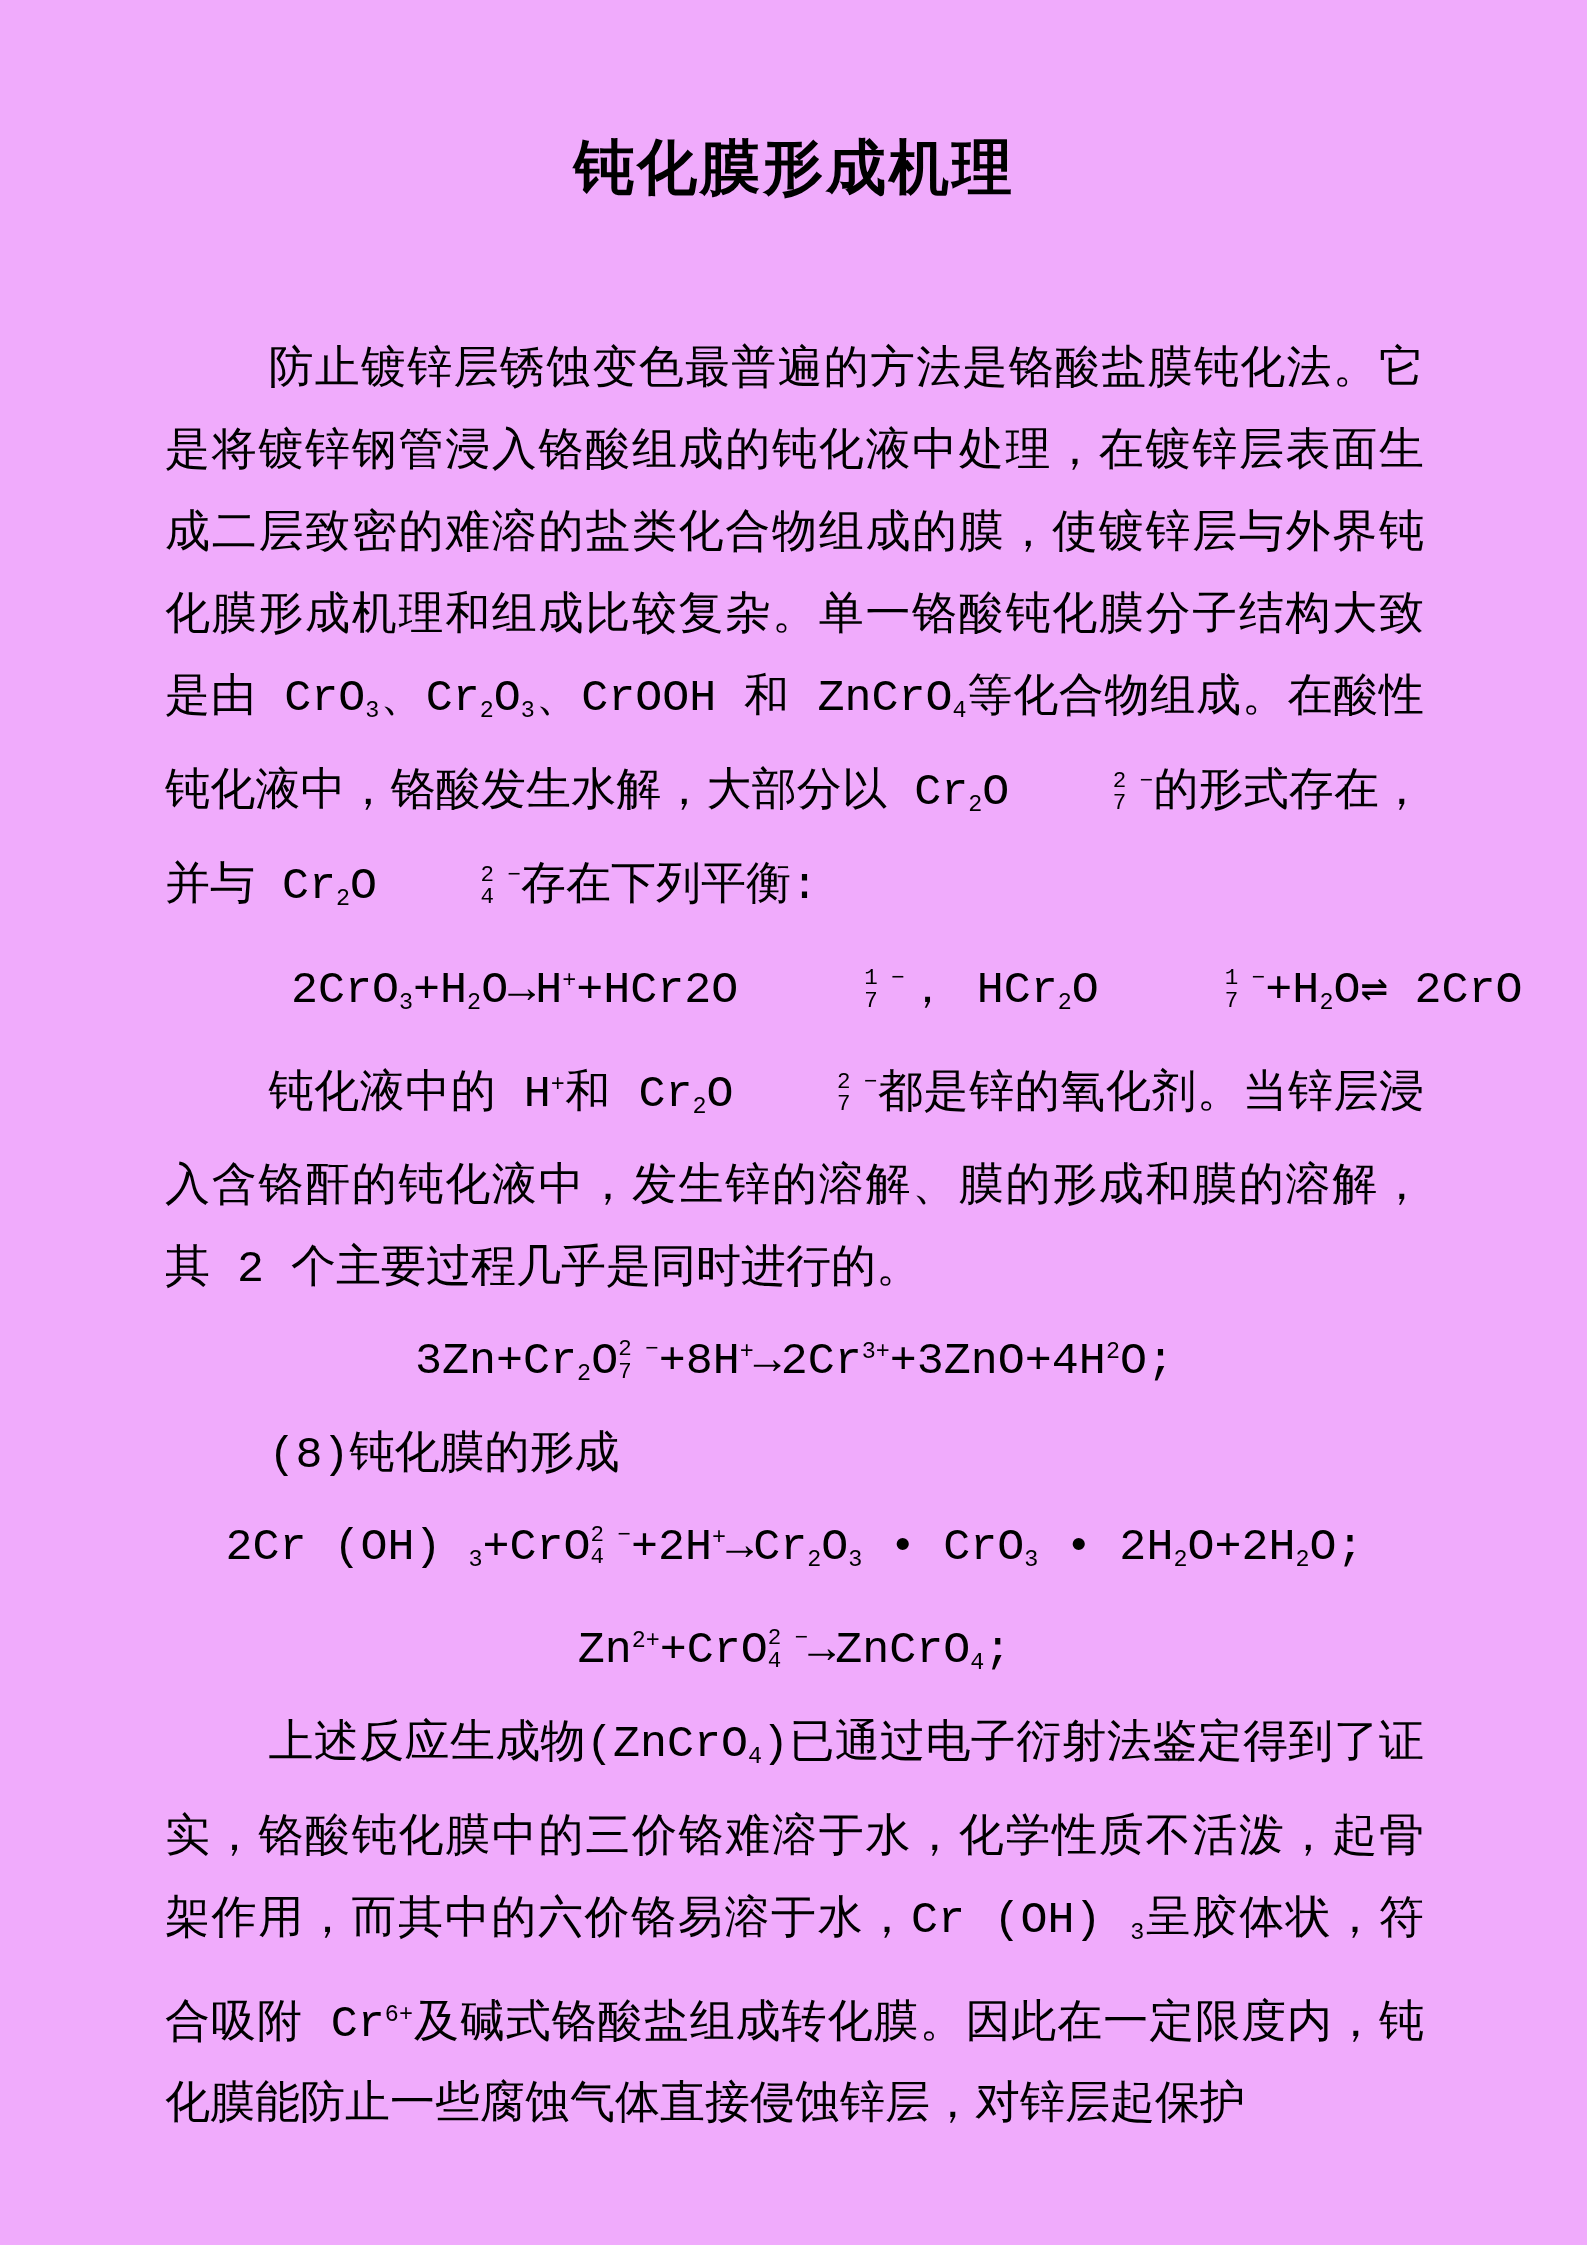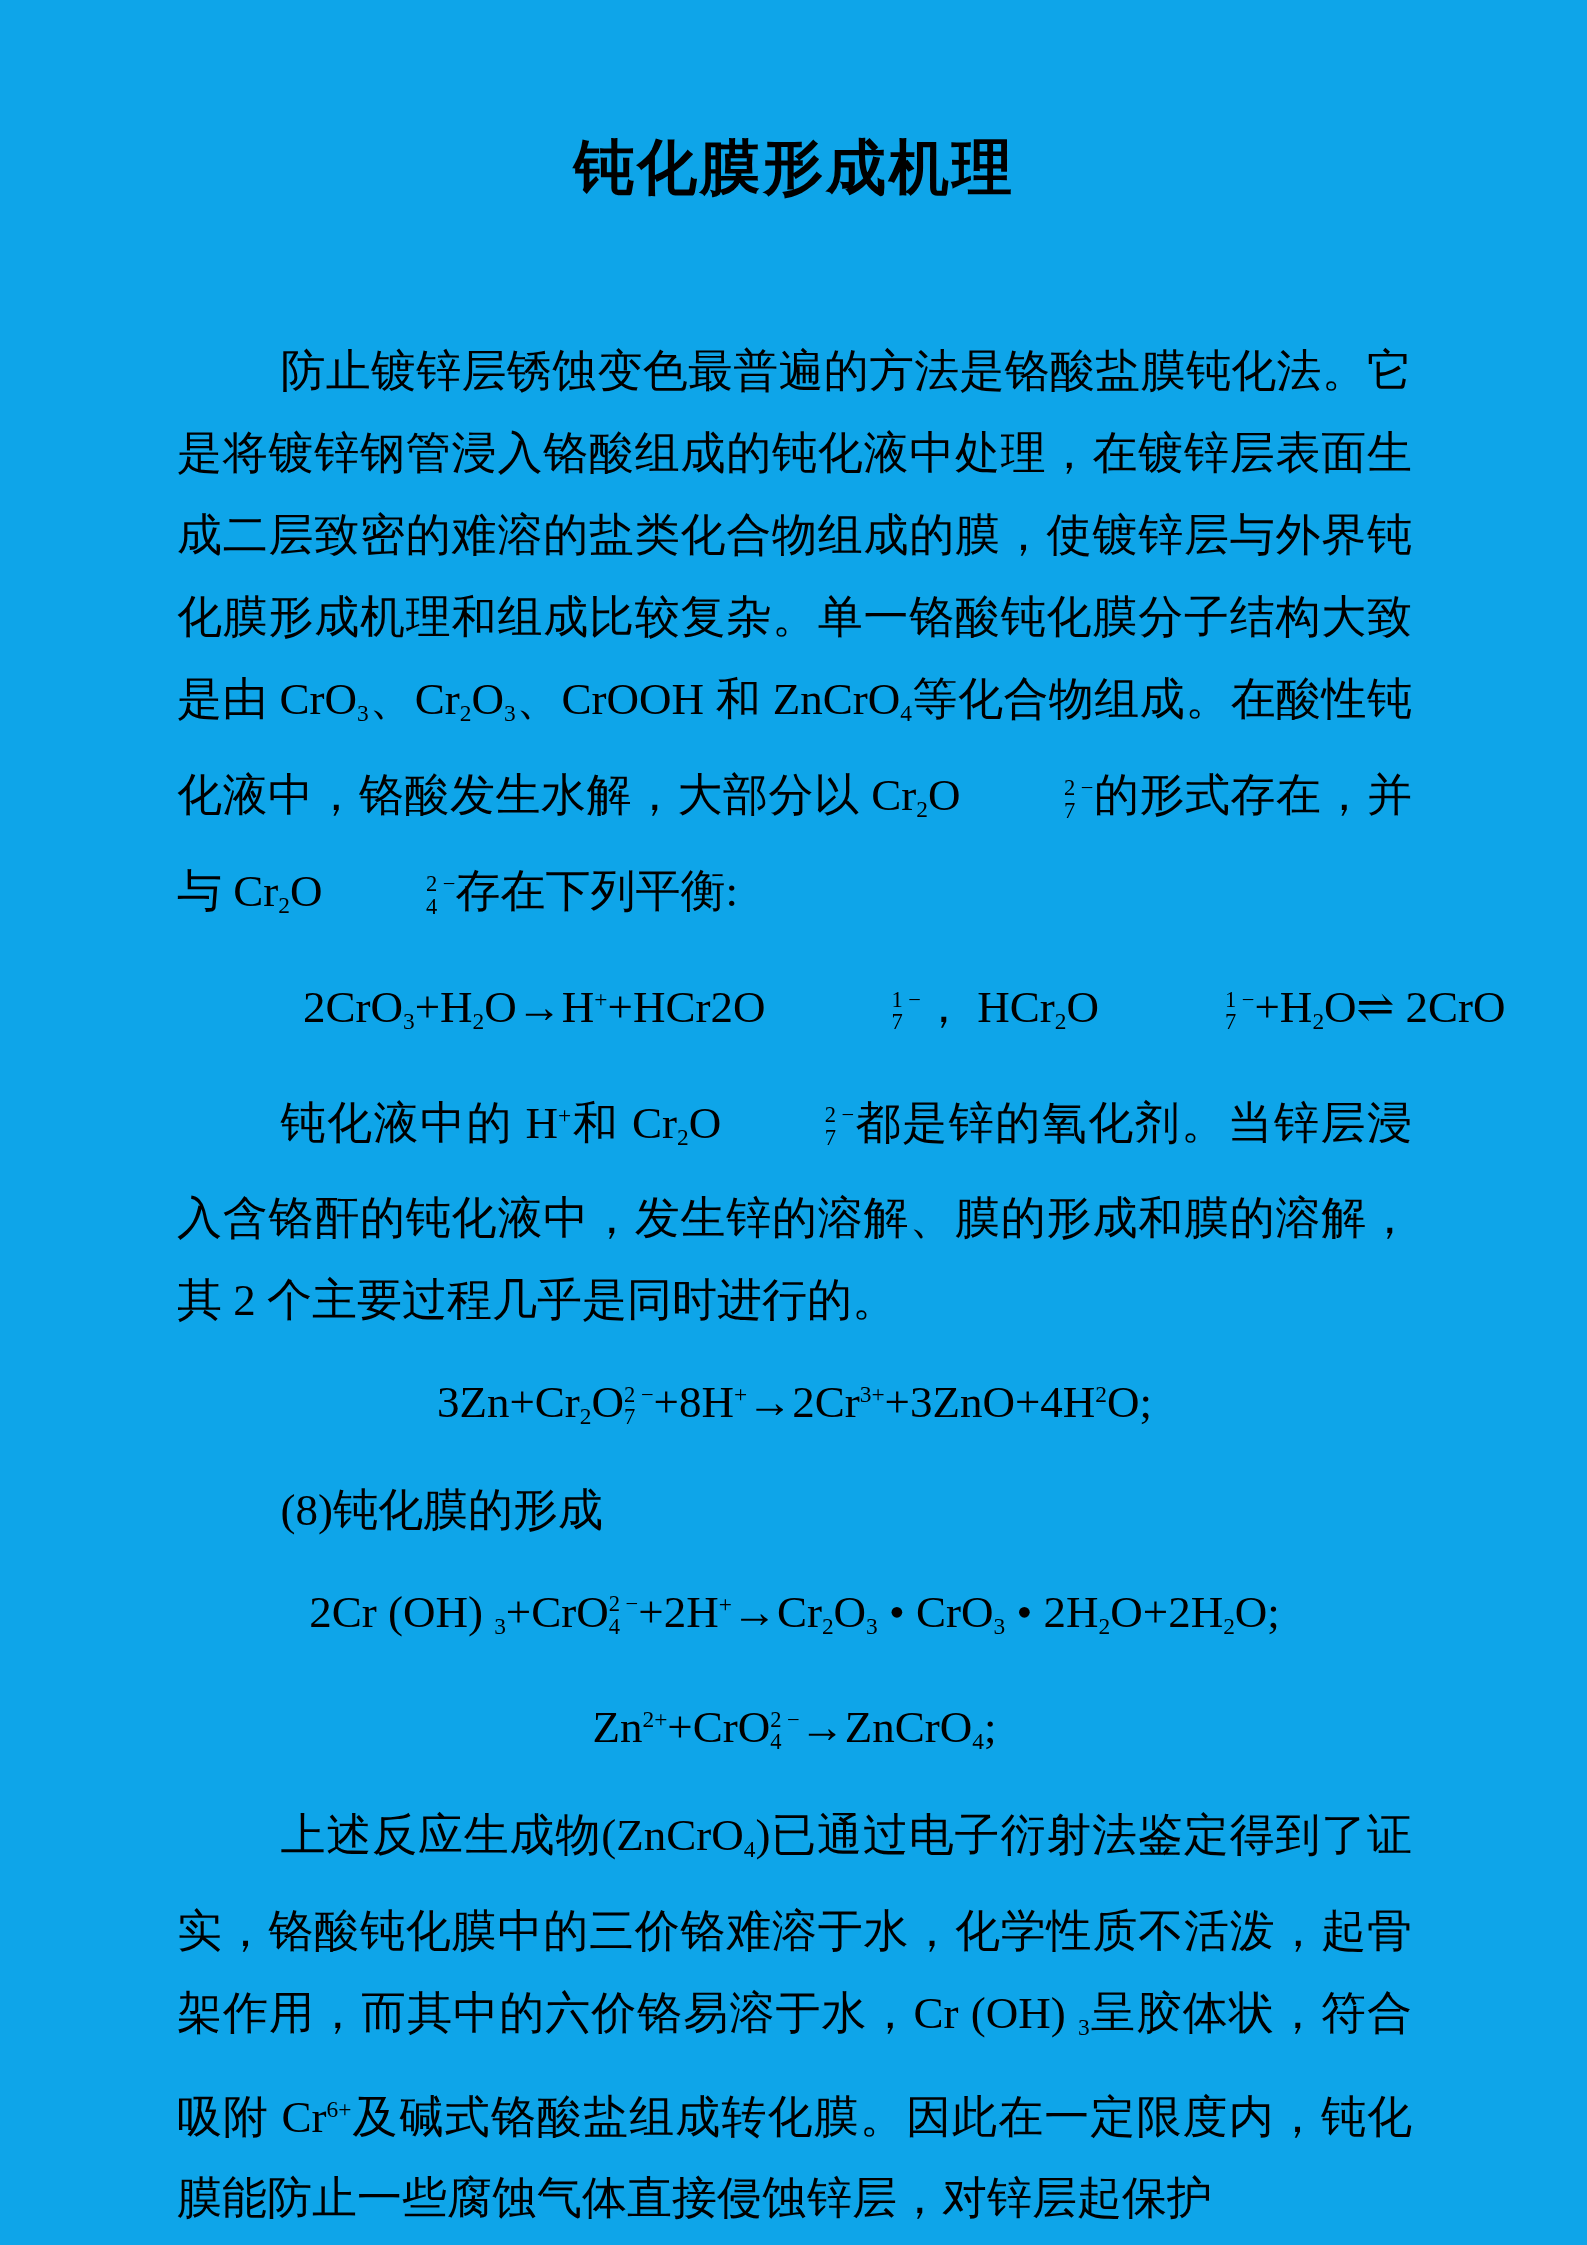--- a/index.html
+++ b/index.html
@@ -5,40 +5,41 @@
   html,body{margin:0;padding:0;background:#ffffff;}
   body{
     width:1587px;height:2245px;
     color:#000;
     font-family:"Liberation Serif","DejaVu Serif",serif;
   }
   .page{
     box-sizing:border-box;
     width:1587px;height:2245px;
     padding:128px 163px 0 165px;
-    background:#0ea5e9;
+    background:#f0abfc;
     overflow:hidden;
   }
   .title{
     margin:0;
     font-size:60px;
     line-height:80px;
     font-weight:700;
     text-align:center;
     letter-spacing:3px;
   }
   .content{
     margin-top:122px;
     font-size:45px;
     line-height:82px;
   }
   .content p{
-    margin:12px;
+    margin:0;
     text-align:justify;
     text-justify:inter-ideograph;
+    font-family:Liberation Mono, monospace;
   }
   p.body{text-indent:2.3em;}
   p.eq{
     text-indent:2.8em;
     text-align:left;
     white-space:nowrap;
   }
   p.eq-center{
     text-align:center;
     text-indent:0;

